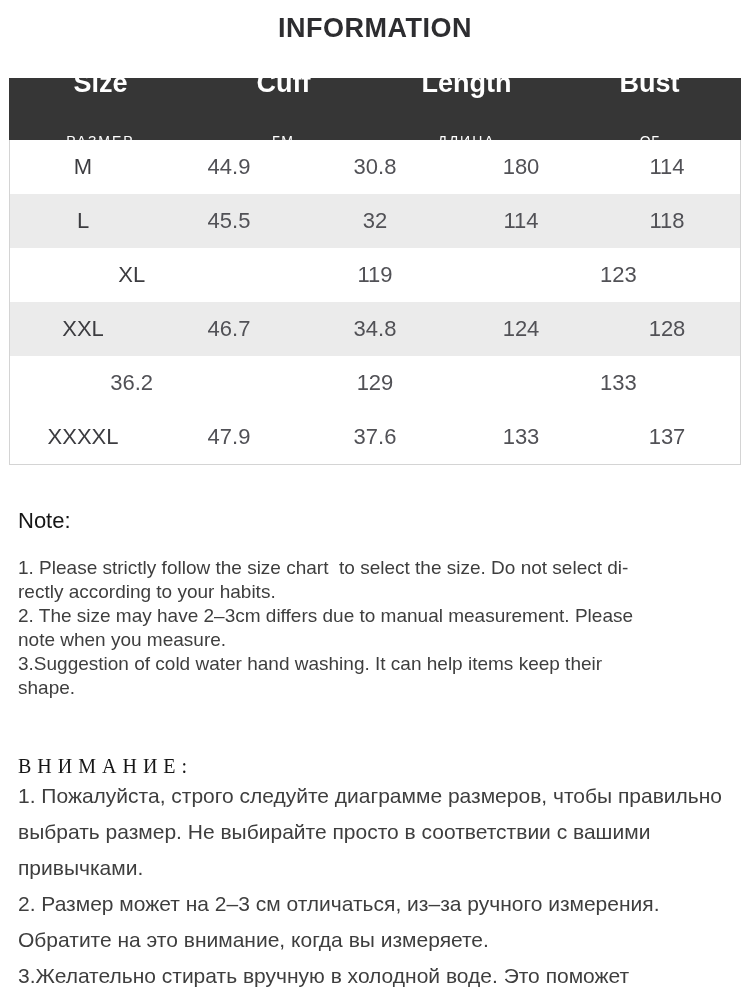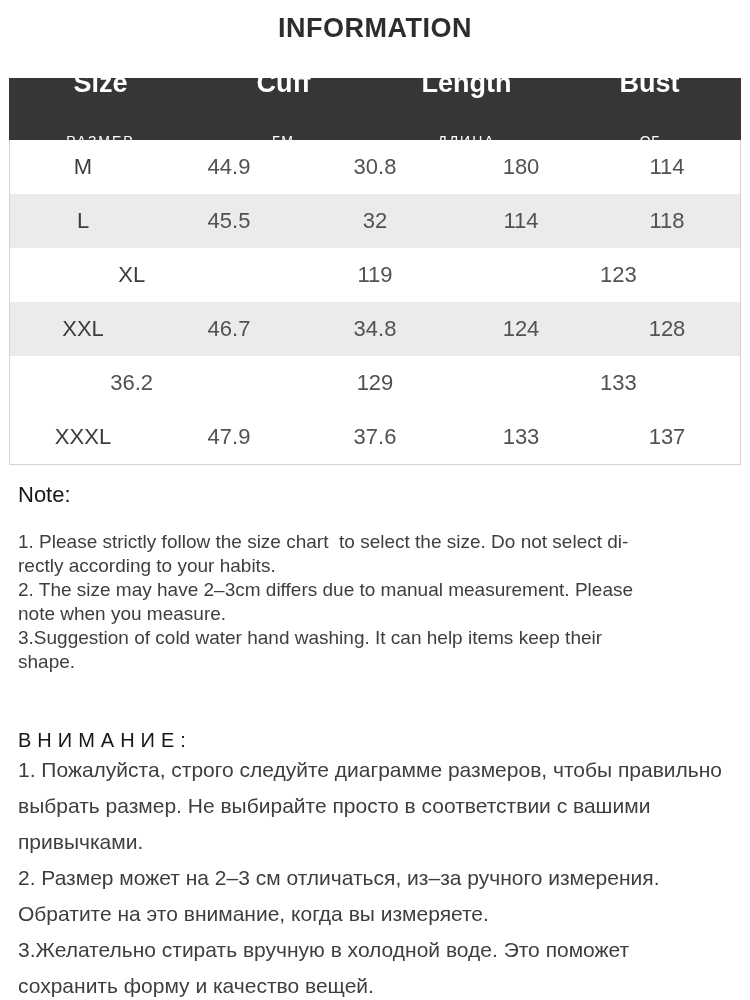--- a/index.html
+++ b/index.html
@@ -56,35 +56,36 @@
   .tr { display: flex; height: 54px; align-items: center; background: #ffffff; }
   .tr.shaded { background: var(--stripe); }
   .td {
     flex: 1;
     text-align: center;
     font-size: 22px;
     color: var(--num-text);
   }
   .td.size { color: #3c3c40; }
 
-  .note { margin: 17px 18px 0 18px; }
+  .note { margin: 43px 18px 0 18px; }
   .note-heading { font-size: 22px; color: var(--heading-text); }
   .note-body {
     margin-top: 22px;
     font-size: 19px;
     line-height: 24px;
     color: var(--body-text);
     white-space: pre-wrap;
   }
 
   .attention { margin: 55px 18px 0 18px; }
   .attention-heading {
     font-size: 20px;
     letter-spacing: 6px;
     color: var(--heading-text);
+    font-family: Liberation Serif, serif;
   }
   .attention-body {
     font-size: 21px;
     line-height: 36px;
     color: var(--body-text);
     white-space: pre-wrap;
   }
 </style>
 </head>
 <body>
@@ -138,21 +139,21 @@
           <div class="td">34.8</div>
           <div class="td">124</div>
           <div class="td">128</div>
         </div>
         <div class="tr">
           <div class="td">36.2</div>
           <div class="td">129</div>
           <div class="td">133</div>
         </div>
         <div class="tr">
-          <div class="td size">XXXL</div>
+          <div class="td size">XXXXL</div>
           <div class="td">47.9</div>
           <div class="td">37.6</div>
           <div class="td">133</div>
           <div class="td">137</div>
         </div>
       </div>
   </div>
 
   <div class="note">
     <div class="note-heading">Note:</div>

